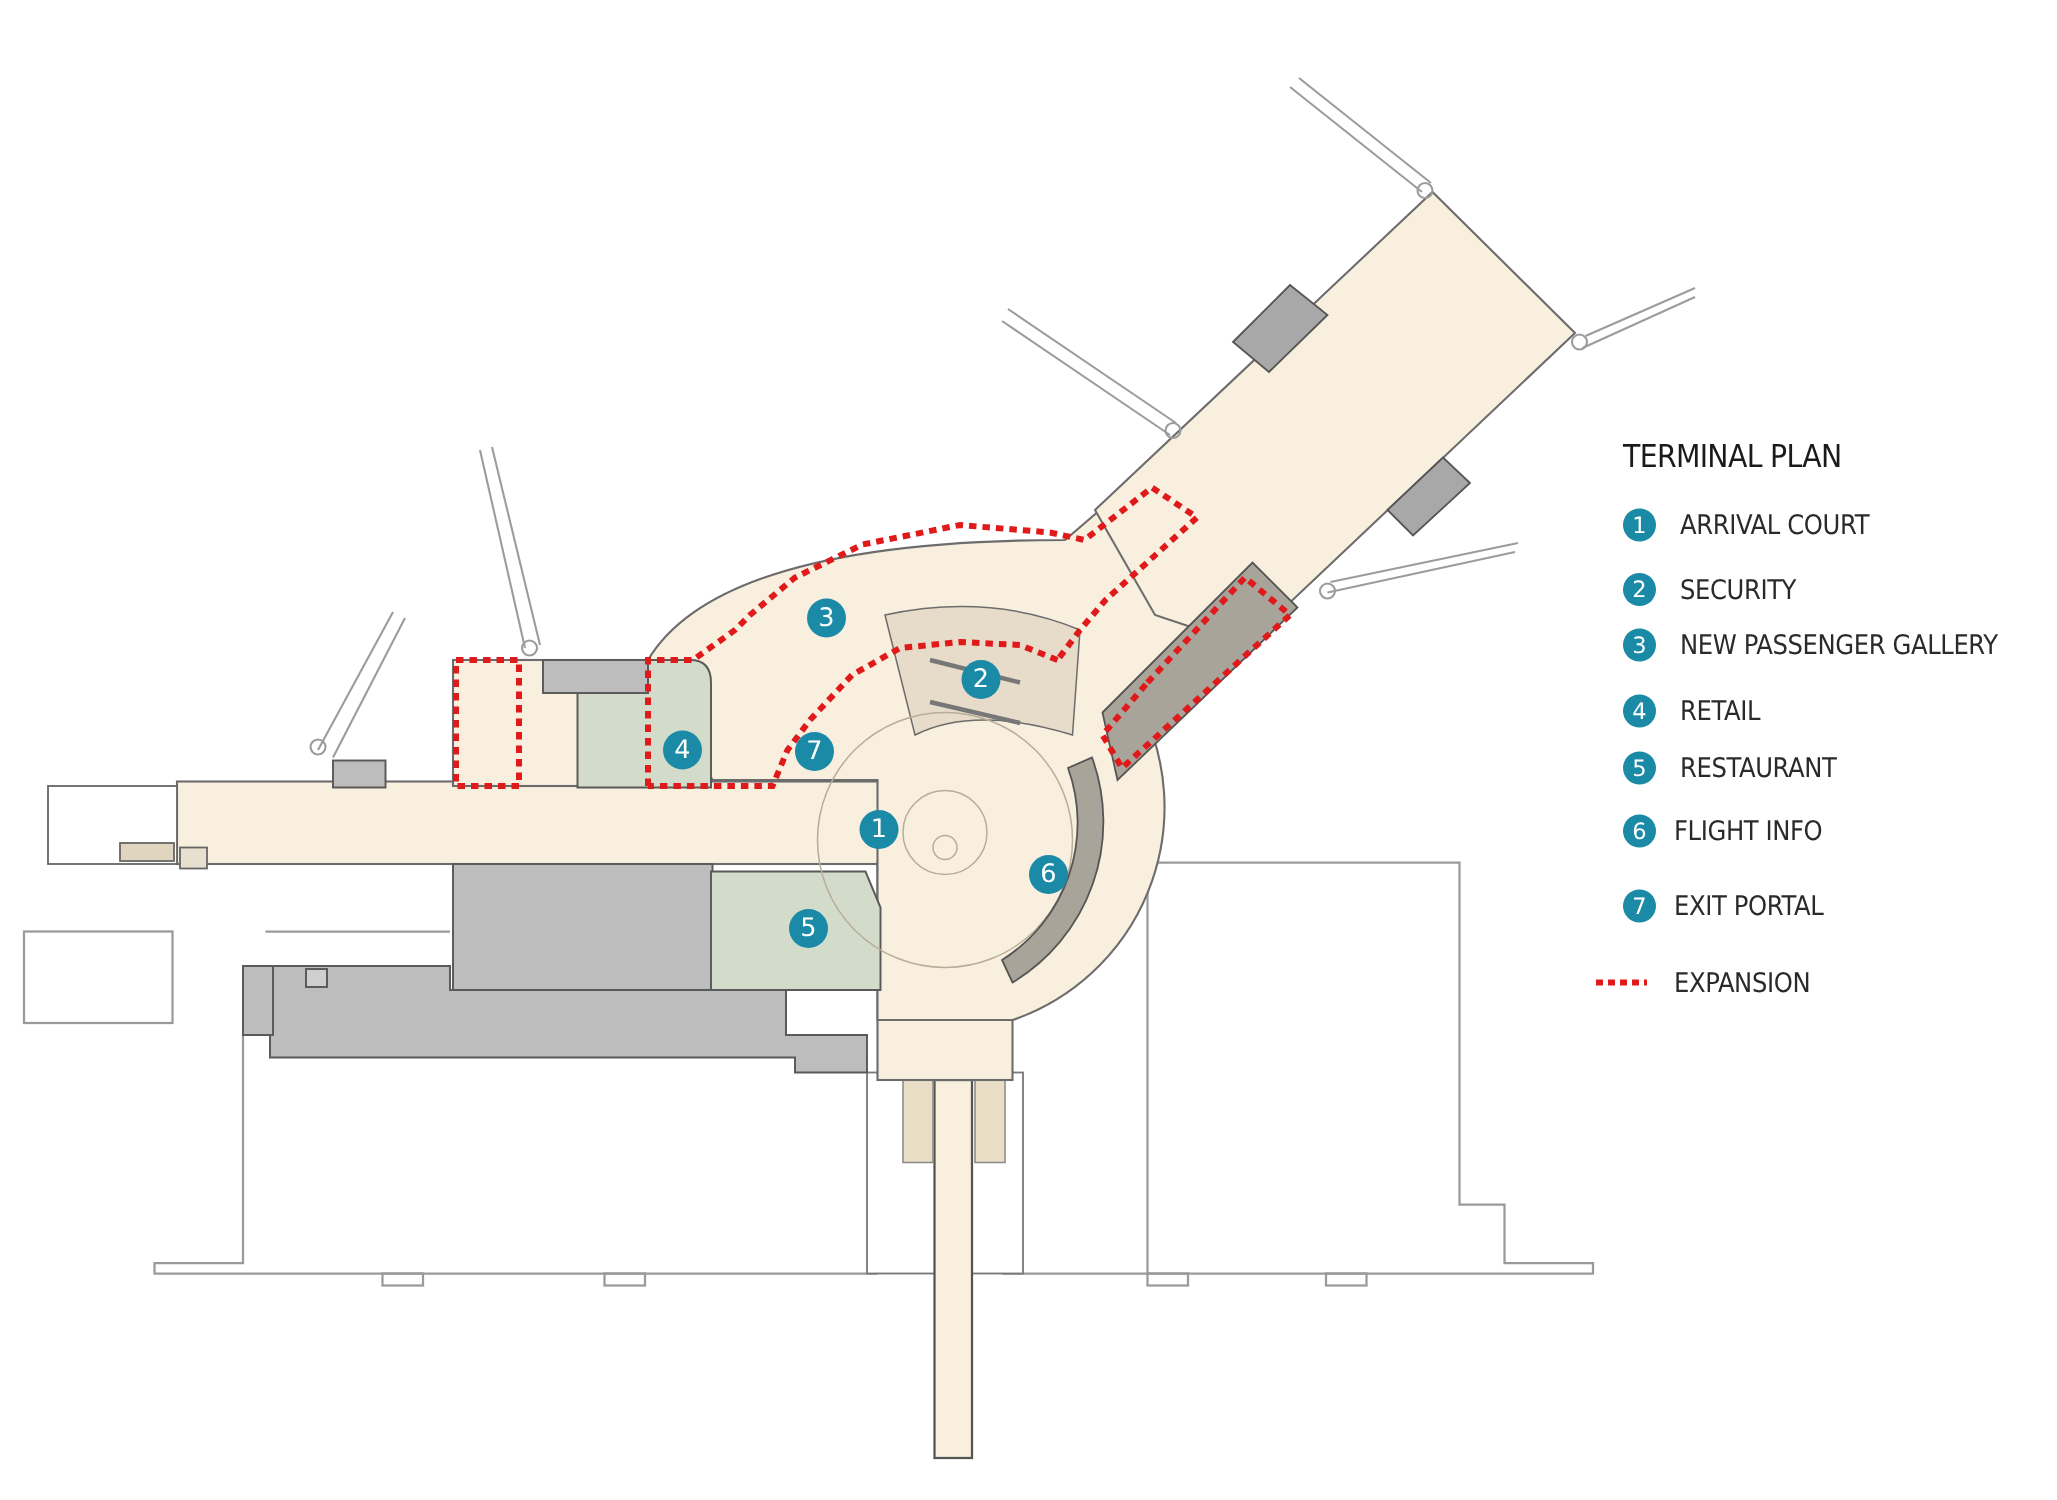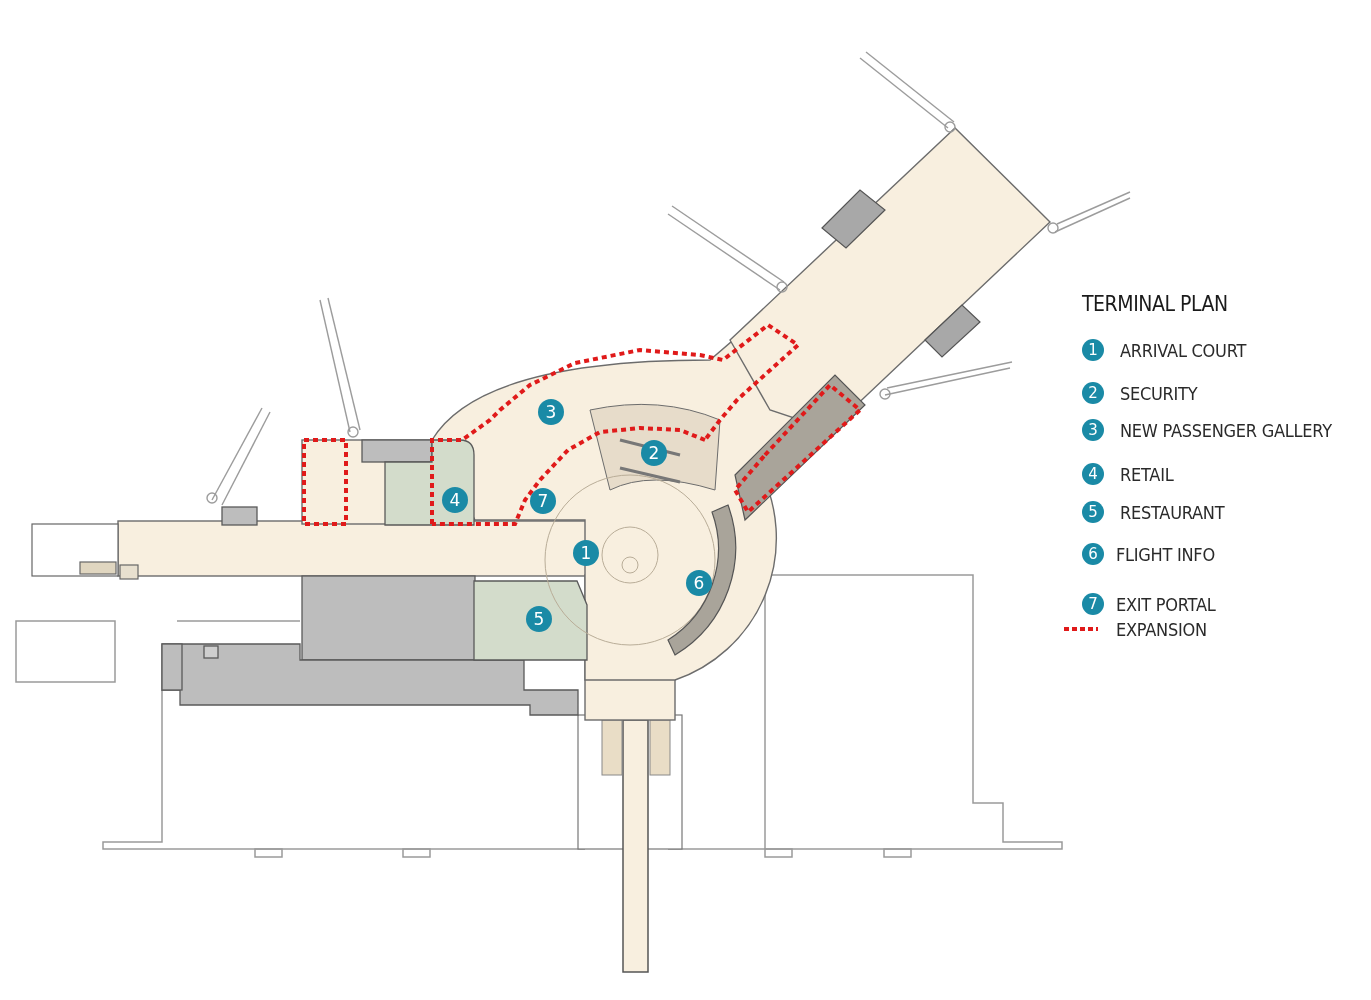--- a/index.html
+++ b/index.html
@@ -167,17 +167,17 @@
     <span class="legend-label">RESTAURANT</span>
   </div>
   <div class="legend-item" style="top:249px;">
     <span class="legend-badge">6</span>
     <span class="legend-label" style="margin-left:12px;">FLIGHT INFO</span>
   </div>
   <div class="legend-item" style="top:299px;">
     <span class="legend-badge">7</span>
     <span class="legend-label" style="margin-left:12px;">EXIT PORTAL</span>
   </div>
-  <div class="legend-item" style="top:324px;">
+  <div class="legend-item" style="top:350px;">
     <span class="legend-dash"></span>
     <span class="legend-label" style="margin-left:0;">EXPANSION</span>
   </div>
 </div>
 
 </body></html>

